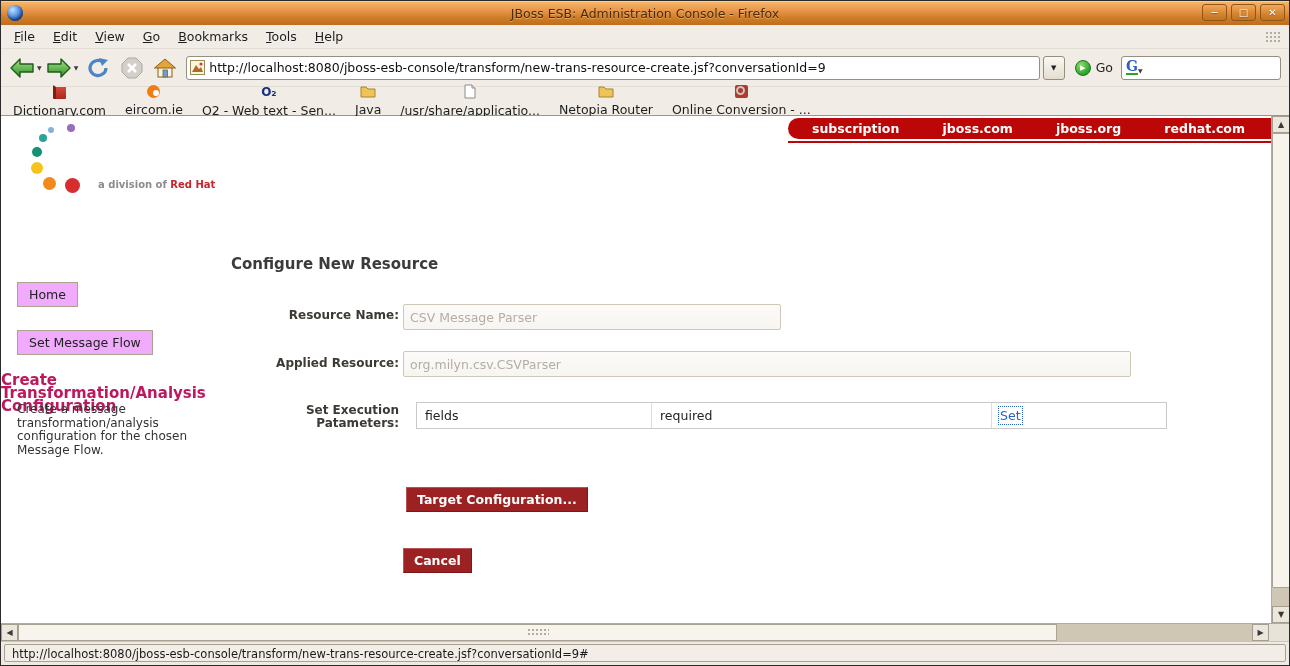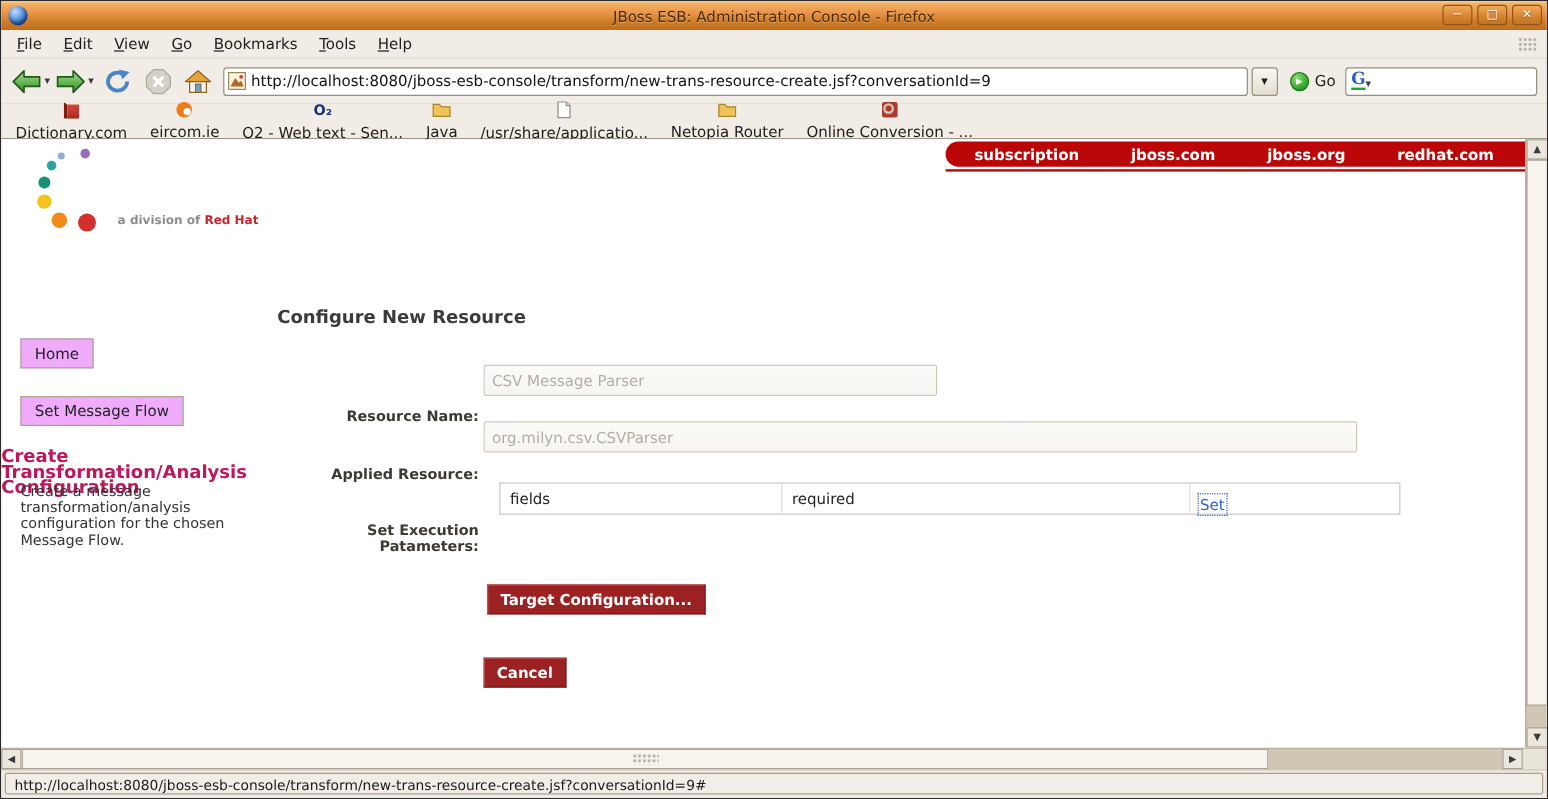--- a/index.html
+++ b/index.html
@@ -92,30 +92,30 @@
 
   .side-btn { position:absolute; background:#f0abfc; border:1px solid #aca28f;
     font-size:12.5px; color:#222; padding:4px 11px; font-family:"DejaVu Sans",sans-serif; }
   .side-head { position:absolute; left:0; top:258px; width:212px; font-size:15px; font-weight:bold;
     color:#be185d; line-height:13px; }
   .side-desc { position:absolute; left:16px; top:287px; width:186px; font-size:12px; color:#333;
     line-height:13.5px; }
 
   .page-title { position:absolute; left:230px; top:139px; font-size:15px; font-weight:bold; color:#3b3b3b; }
   .flabel { position:absolute; width:168px; left:230px; text-align:right; font-size:12px;
-    font-weight:bold; color:#3d3a35; line-height:13px;margin-top:32px; }
+    font-weight:bold; color:#3d3a35; line-height:13px; }
   .finput { position:absolute; height:26px; border:1px solid #cfc8b8; border-radius:2px;
     background:linear-gradient(#fcfbf9,#f7f5f1); color:#b4ada3; font-size:12.5px; padding:0 6px;
     font-family:"DejaVu Sans",sans-serif; outline:none; }
 
   .ptable { position:absolute; left:415px; top:286px; width:751px; height:27px; display:flex;
     border:1px solid #c9c9c9; background:#fff; }
   .pcell { display:flex; align-items:center; padding-left:8px; font-size:12.5px; color:#222;
     border-right:1px solid #dcdcdc; }
-  .pcell.c1 { width:235px; } .pcell.c2 { width:340px; } .pcell.c3 { flex:1; border-right:none;align-items:flex-end; }
+  .pcell.c1 { width:235px; } .pcell.c2 { width:340px; } .pcell.c3 { flex:1; border-right:none; }
   .set-link { color:#2a62c9; outline:1px dotted #2a62c9; outline-offset:1px; text-decoration:none; }
 
   .maroon-btn { position:absolute; background:#9c2122; border:1px solid #7c1718;
     border-top-color:#b85353; border-left-color:#b85353; color:#fff; font-weight:bold;
     font-size:12.5px; padding:4px 10px; font-family:"DejaVu Sans",sans-serif; }
 
   
   .vscroll { position:absolute; right:0; top:0; width:18px; height:507px; background:#cfc6b4;
     border-left:1px solid #b3aa97; }
   .sbtn { position:absolute; left:0; width:18px; height:17px; background:#ece7dd;

